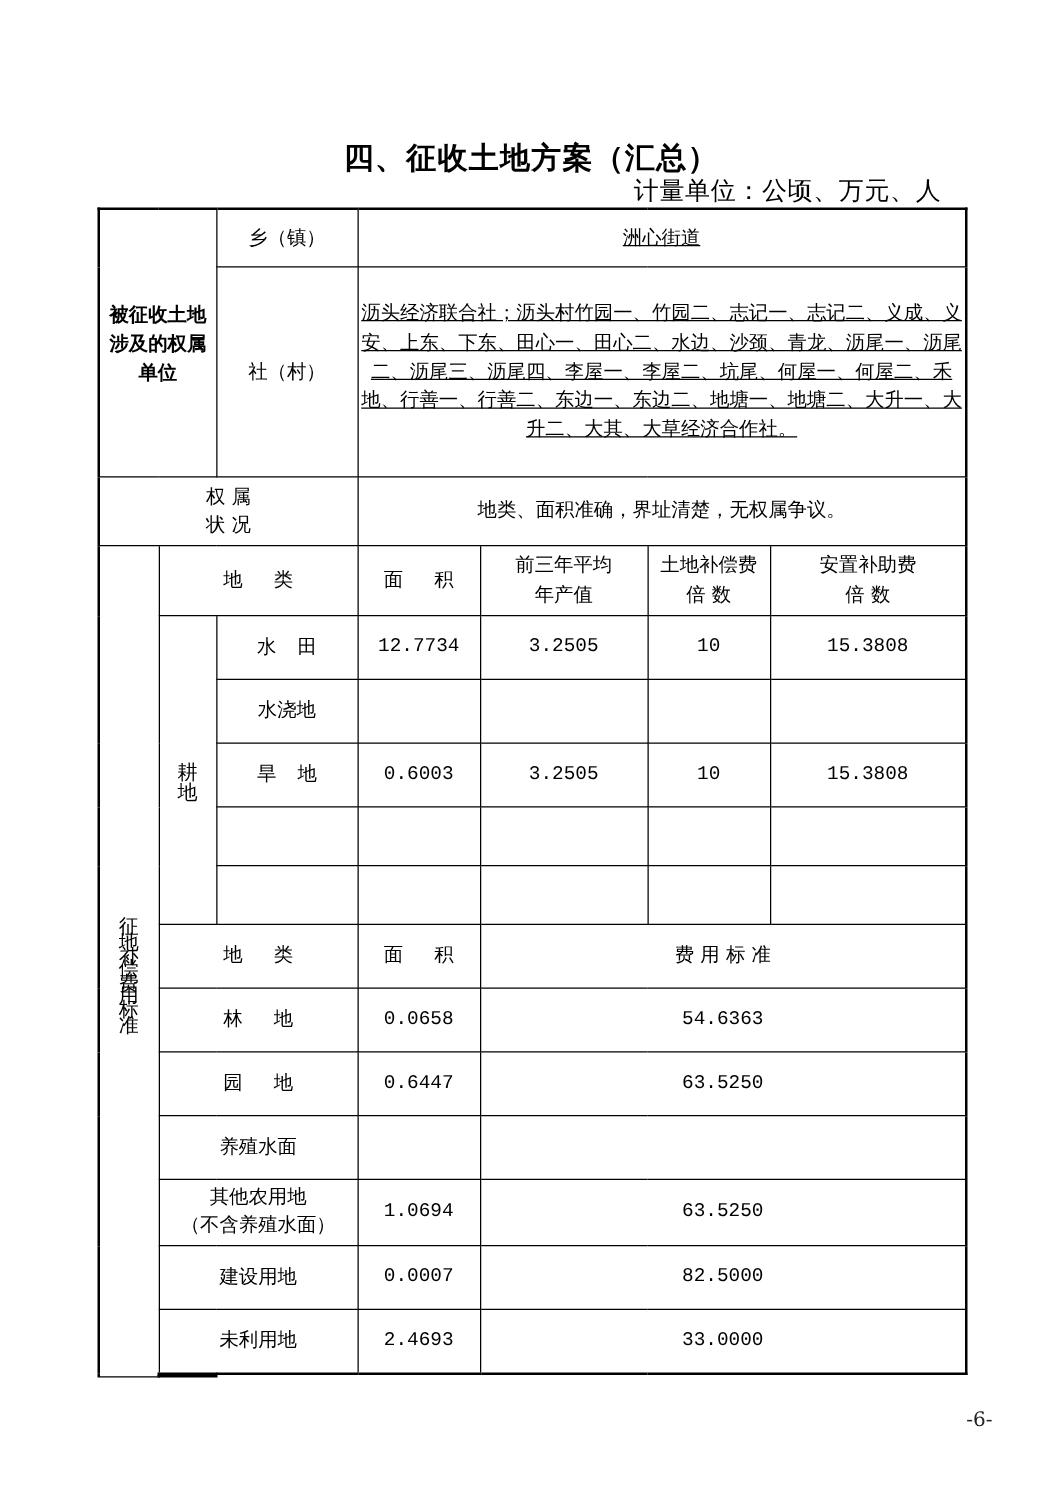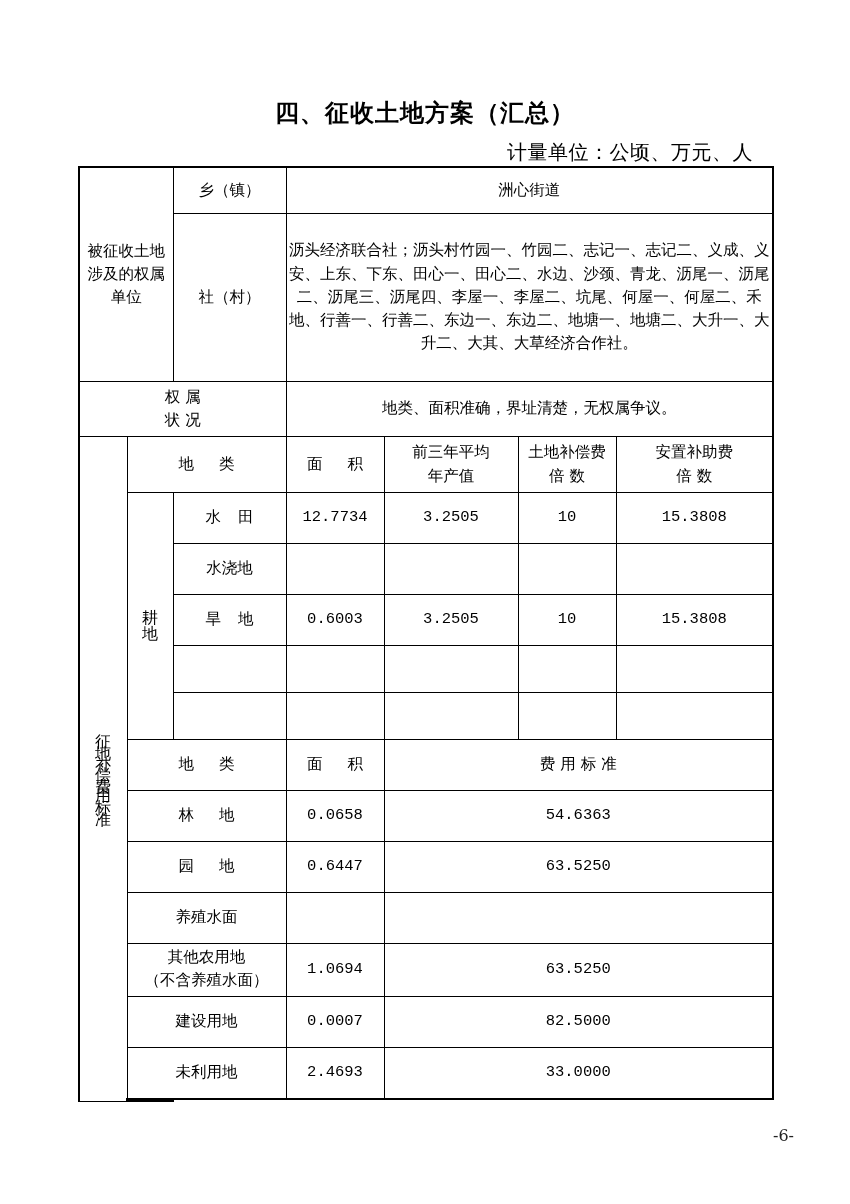--- a/index.html
+++ b/index.html
@@ -19,21 +19,21 @@
     position: absolute;
     left: 0; top: 0;
     width: 850px;
     height: 1204px;
   }
 
   
   .doc-title {
     position: absolute;
     left: 0;
-    top: 97px;
+    top: 110px;
     width: 850px;
     text-align: center;
     font-size: 24px;
     font-weight: bold;
     letter-spacing: 1px;
     font-family: "DejaVu Sans", "Liberation Sans", sans-serif;
   }
 
   .unit-line {
     position: absolute;
@@ -90,29 +90,31 @@
     margin: 0 auto;
     display: inline-block;
     font-size: 16px;
   }
 
   .cell-left {
     text-align: left;
     padding: 4px 6px 4px 8px;
     line-height: 1.62;
     font-size: 15.5px;
+    text-decoration: underline;
   }
   .cell-center-multiline {
     line-height: 1.35;
     margin-left: 19px;
   }
   .owner-label {
     font-size: 15.5px;
     line-height: 1.5;
     padding: 0 4px;
+    font-weight: bold;
   }
   .num { font-family: Liberation Mono, monospace; font-size: 15px; }
 
   .two-line { line-height: 1.3; font-family: Liberation Mono, monospace; }
 
   
   .page-no {
     position: absolute;
     right: 56px;
     top: 1126px;

